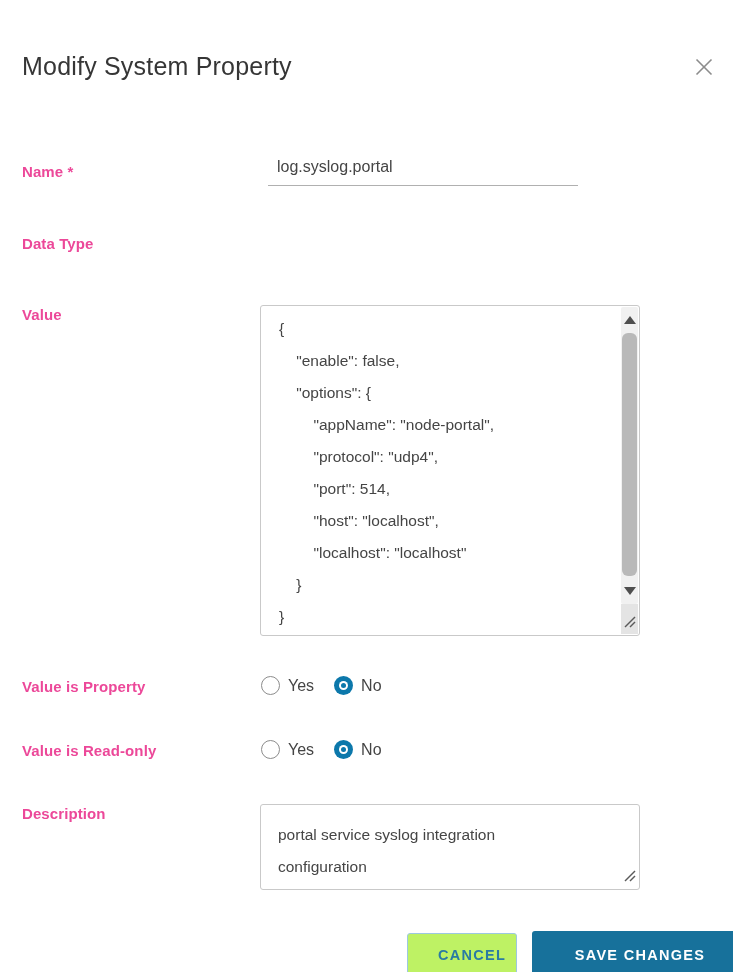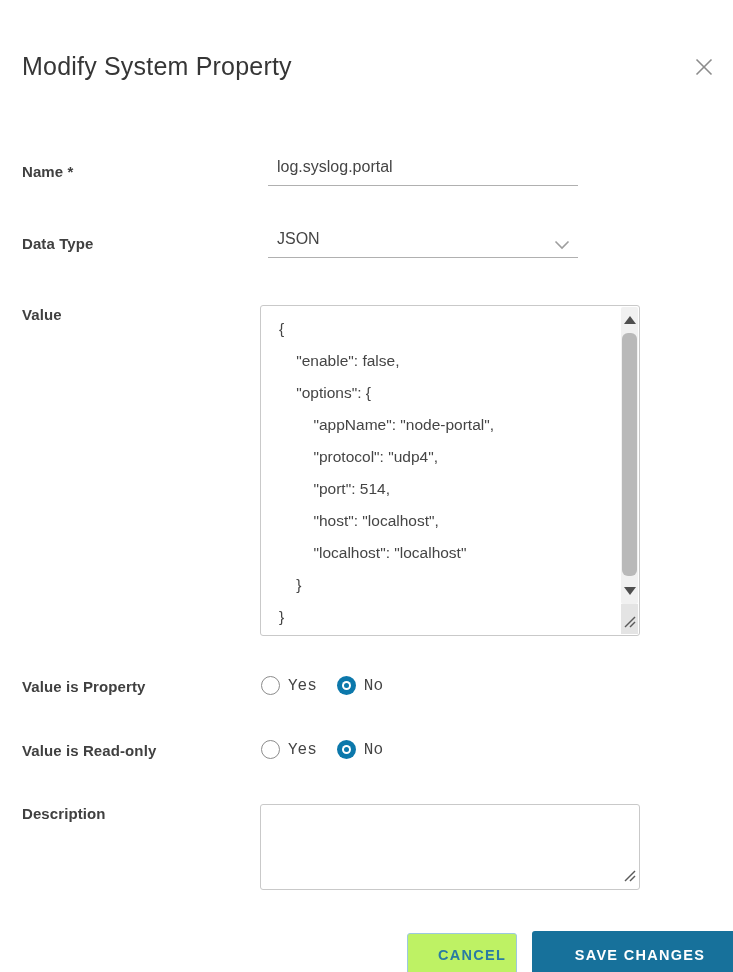--- a/index.html
+++ b/index.html
@@ -34,21 +34,21 @@
     background: none;
     border: none;
     cursor: pointer;
     padding: 0;
   }
   .row-label {
     position: absolute;
     left: 22px;
     font-size: 15px;
     font-weight: 700;
-    color: #404040;
+    color: #ec4899;
     letter-spacing: 0.1px;
     text-align: center;
   }
   .line-field {
     position: absolute;
     left: 268px;
     width: 310px;
     border-bottom: 1px solid #b0b0b0;
     height: 28px;
     font-size: 16px;
@@ -130,21 +130,21 @@
   }
   .radio-group {
     position: absolute;
     left: 261px;
     display: flex;
     align-items: center;
     gap: 10px;
     font-size: 16px;
     color: #454545;
   }
-  .radio-option { display: flex; align-items: center; gap: 8px; cursor: pointer; font-family: Liberation Mono, monospace; }
+  .radio-option { display: flex; align-items: center; gap: 8px; cursor: pointer; }
   .radio-option + .radio-option { margin-left: 10px; }
   .radio-circle {
     width: 19px; height: 19px;
     border-radius: 50%;
     border: 1px solid #8c8c8c;
     background: #fff;
     position: relative;
     flex: 0 0 auto;
   }
   .radio-option.selected .radio-circle {
@@ -228,28 +228,20 @@
       </svg>
     </span>
   </button>
 
   <div class="row-label" style="top:131px;">Name *</div>
   <div class="line-field" style="top:126px;">
     <span>log.syslog.portal</span>
   </div>
 
   <div class="row-label" style="top:203px;">Data Type</div>
-  <div class="line-field select-field" style="top:198px;">
-    <span>JSON</span>
-    <span class="chevron">
-      <svg width="16" height="10" viewBox="0 0 16 10">
-        <polyline points="1.5,1.5 8,8 14.5,1.5" fill="none" stroke="#9e9e9e" stroke-width="1.6"></polyline>
-      </svg>
-    </span>
-  </div>
 
   <div class="row-label" style="top:274px;">Value</div>
   <div class="box-field value-box">
     <div class="value-content">{
     "enable": false,
     "options": {
         "appName": "node-portal",
         "protocol": "udp4",
         "port": 514,
         "host": "localhost",
@@ -289,20 +281,22 @@
       <span>Yes</span>
     </label>
     <label class="radio-option selected">
       <span class="radio-circle"></span>
       <span>No</span>
     </label>
   </div>
 
   <div class="row-label" style="top:773px;">Description</div>
   <div class="box-field desc-box">
+    <div class="desc-content">portal service syslog integration
+configuration</div>
     <div class="resize-grip">
       <svg width="13" height="13" viewBox="0 0 13 13">
         <line x1="2" y1="12" x2="12" y2="2" stroke="#5a5a5a" stroke-width="1.4"></line>
         <line x1="7" y1="12" x2="12" y2="7" stroke="#5a5a5a" stroke-width="1.4"></line>
       </svg>
     </div>
   </div>
 
   <button class="btn btn-cancel">CANCEL</button>
   <button class="btn btn-save">SAVE CHANGES</button>

